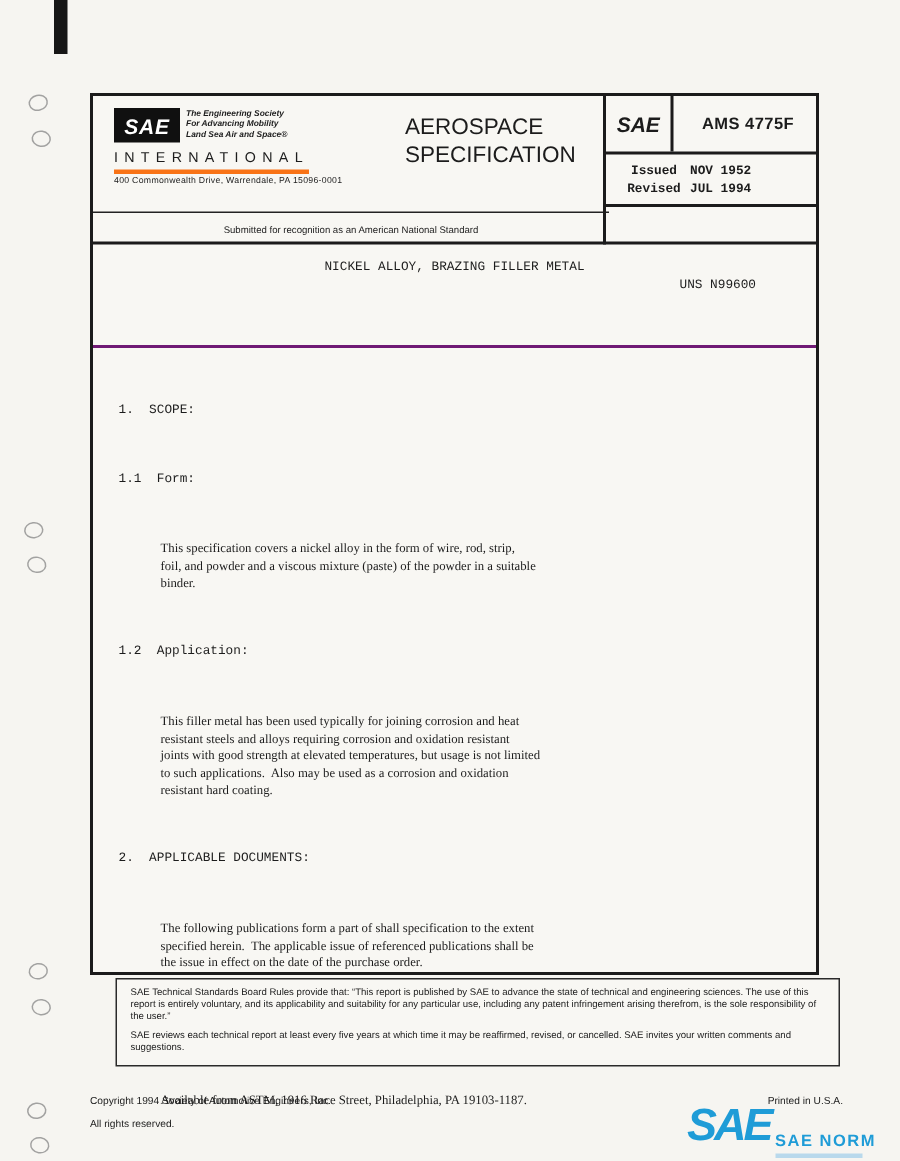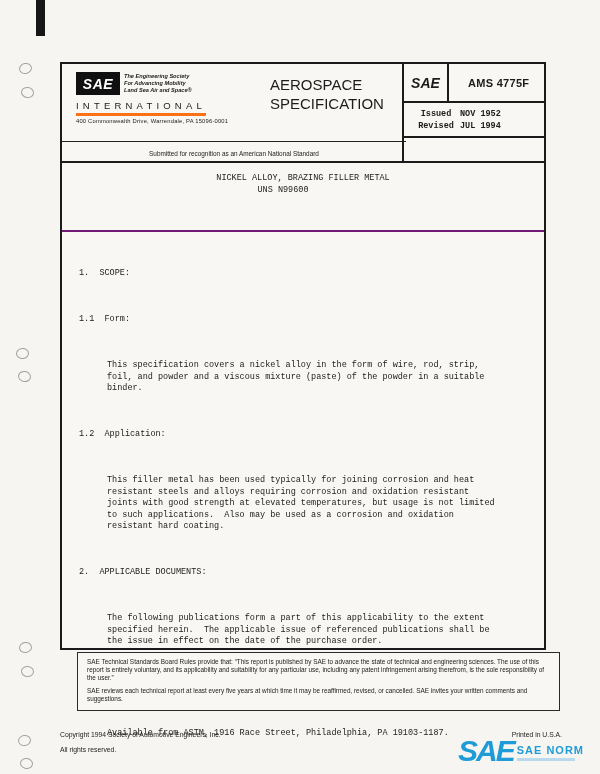--- a/index.html
+++ b/index.html
@@ -29,37 +29,37 @@
   .header-right { position:absolute; right:0; top:0; width:142px; height:99px; border-left:2px solid #1b1b1b; }
   .hr-row1 { height:39px; border-bottom:2px solid #1b1b1b; display:flex; }
   .sae-wordmark { width:45px; height:100%; border-right:2px solid #1b1b1b; display:flex; align-items:center; justify-content:center; font-weight:bold; font-style:italic; font-size:14px; }
   .doc-number { flex:1; display:flex; align-items:center; padding-left:19px; font-weight:bold; font-size:11px; letter-spacing:.3px; }
   .hr-row2 { height:35px; border-bottom:2px solid #1b1b1b; padding:5px 0 0 8px; font-size:8.5px; font-weight:bold; line-height:12px; }
   .kv { display:flex;text-align:center; } .k { width:48px; }
   .hr-row3 { padding:5px 0 0 7px; font-size:8.3px; font-weight:bold; }
 
   
   .title-block { position:absolute; left:0; top:99px; width:100%; height:69px; border-bottom:2px solid #701a75; text-align:center; font-size:8.5px; line-height:12px; padding-top:9px; }
-  .uns { text-align:center; padding-right:40px; }
+  .uns { text-align:right; padding-right:40px; }
 
   
   .doc-body { position:absolute; left:0; top:168px; right:0; bottom:0; padding:13px 20px 0 17px; font-size:8.5px; line-height:11.5px; white-space:pre-wrap; }
   .sect { margin-bottom:11.5px; }
-  .para { margin-left:28px; margin-bottom:11.5px; }
+  .para { margin-left:28px; margin-bottom:11.5px;font-family:Liberation Serif, serif; }
 
   
   .footer-box { position:absolute; left:77px; top:652px; width:483px; height:59px; border:1.5px solid #2a2a2a; padding:5px 9px 0 9px; font-size:6.4px; line-height:8.2px; background:#f8f7f3; }
   .footer-box .fp { margin-bottom:4px; }
   .copyright { position:absolute; left:60px; top:729px; font-size:6.8px; line-height:11px; }
   .copyright .rights { margin-top:4px; }
   .printed { position:absolute; right:38px; top:731px; font-size:6.8px; }
   .sae-norm { position:absolute; right:16px; top:737px; display:flex; align-items:flex-start; gap:3px; }
   .sae-norm-mark { font-size:30px; font-weight:800; font-style:italic; color:#1f9cd7; line-height:28px; letter-spacing:-2px; }
   .sae-norm-text { padding-top:7px; }
-  .sae-norm-name { font-size:11px; font-weight:bold; color:#1f9cd7; letter-spacing:1px; }
+  .sae-norm-name { font-size:11px; font-weight:bold; color:#1f9cd7; letter-spacing:1px;margin-top:11px; }
   .sae-norm-sub { margin-top:2px; height:3px; width:58px; background:#b9d9ec; }
 </style>
 </head>
 <body>
 
 <div class="page">
 
   <div class="mark-bar"></div>
   <div class="mark-circle" style="left:19px;top:63px;transform:rotate(-12deg);"></div>
   <div class="mark-circle" style="left:21px;top:87px;transform:rotate(8deg);"></div>
@@ -124,21 +124,21 @@
       <div class="para">This specification covers a nickel alloy in the form of wire, rod, strip,
 foil, and powder and a viscous mixture (paste) of the powder in a suitable
 binder.</div>
       <div class="sect">1.2  Application:</div>
       <div class="para">This filler metal has been used typically for joining corrosion and heat
 resistant steels and alloys requiring corrosion and oxidation resistant
 joints with good strength at elevated temperatures, but usage is not limited
 to such applications.  Also may be used as a corrosion and oxidation
 resistant hard coating.</div>
       <div class="sect">2.  APPLICABLE DOCUMENTS:</div>
-      <div class="para">The following publications form a part of this applicability to the extent
+      <div class="para">The following publications form a part of shall specification to the extent
 specified herein.  The applicable issue of referenced publications shall be
 the issue in effect on the date of the purchase order.</div>
       <div class="sect">2.1  ASTM Publications:</div>
       <div class="para">Available from ASTM, 1916 Race Street, Philadelphia, PA 19103-1187.</div>
 
       
     </div>
   </div>
 
   <div class="footer-box">

